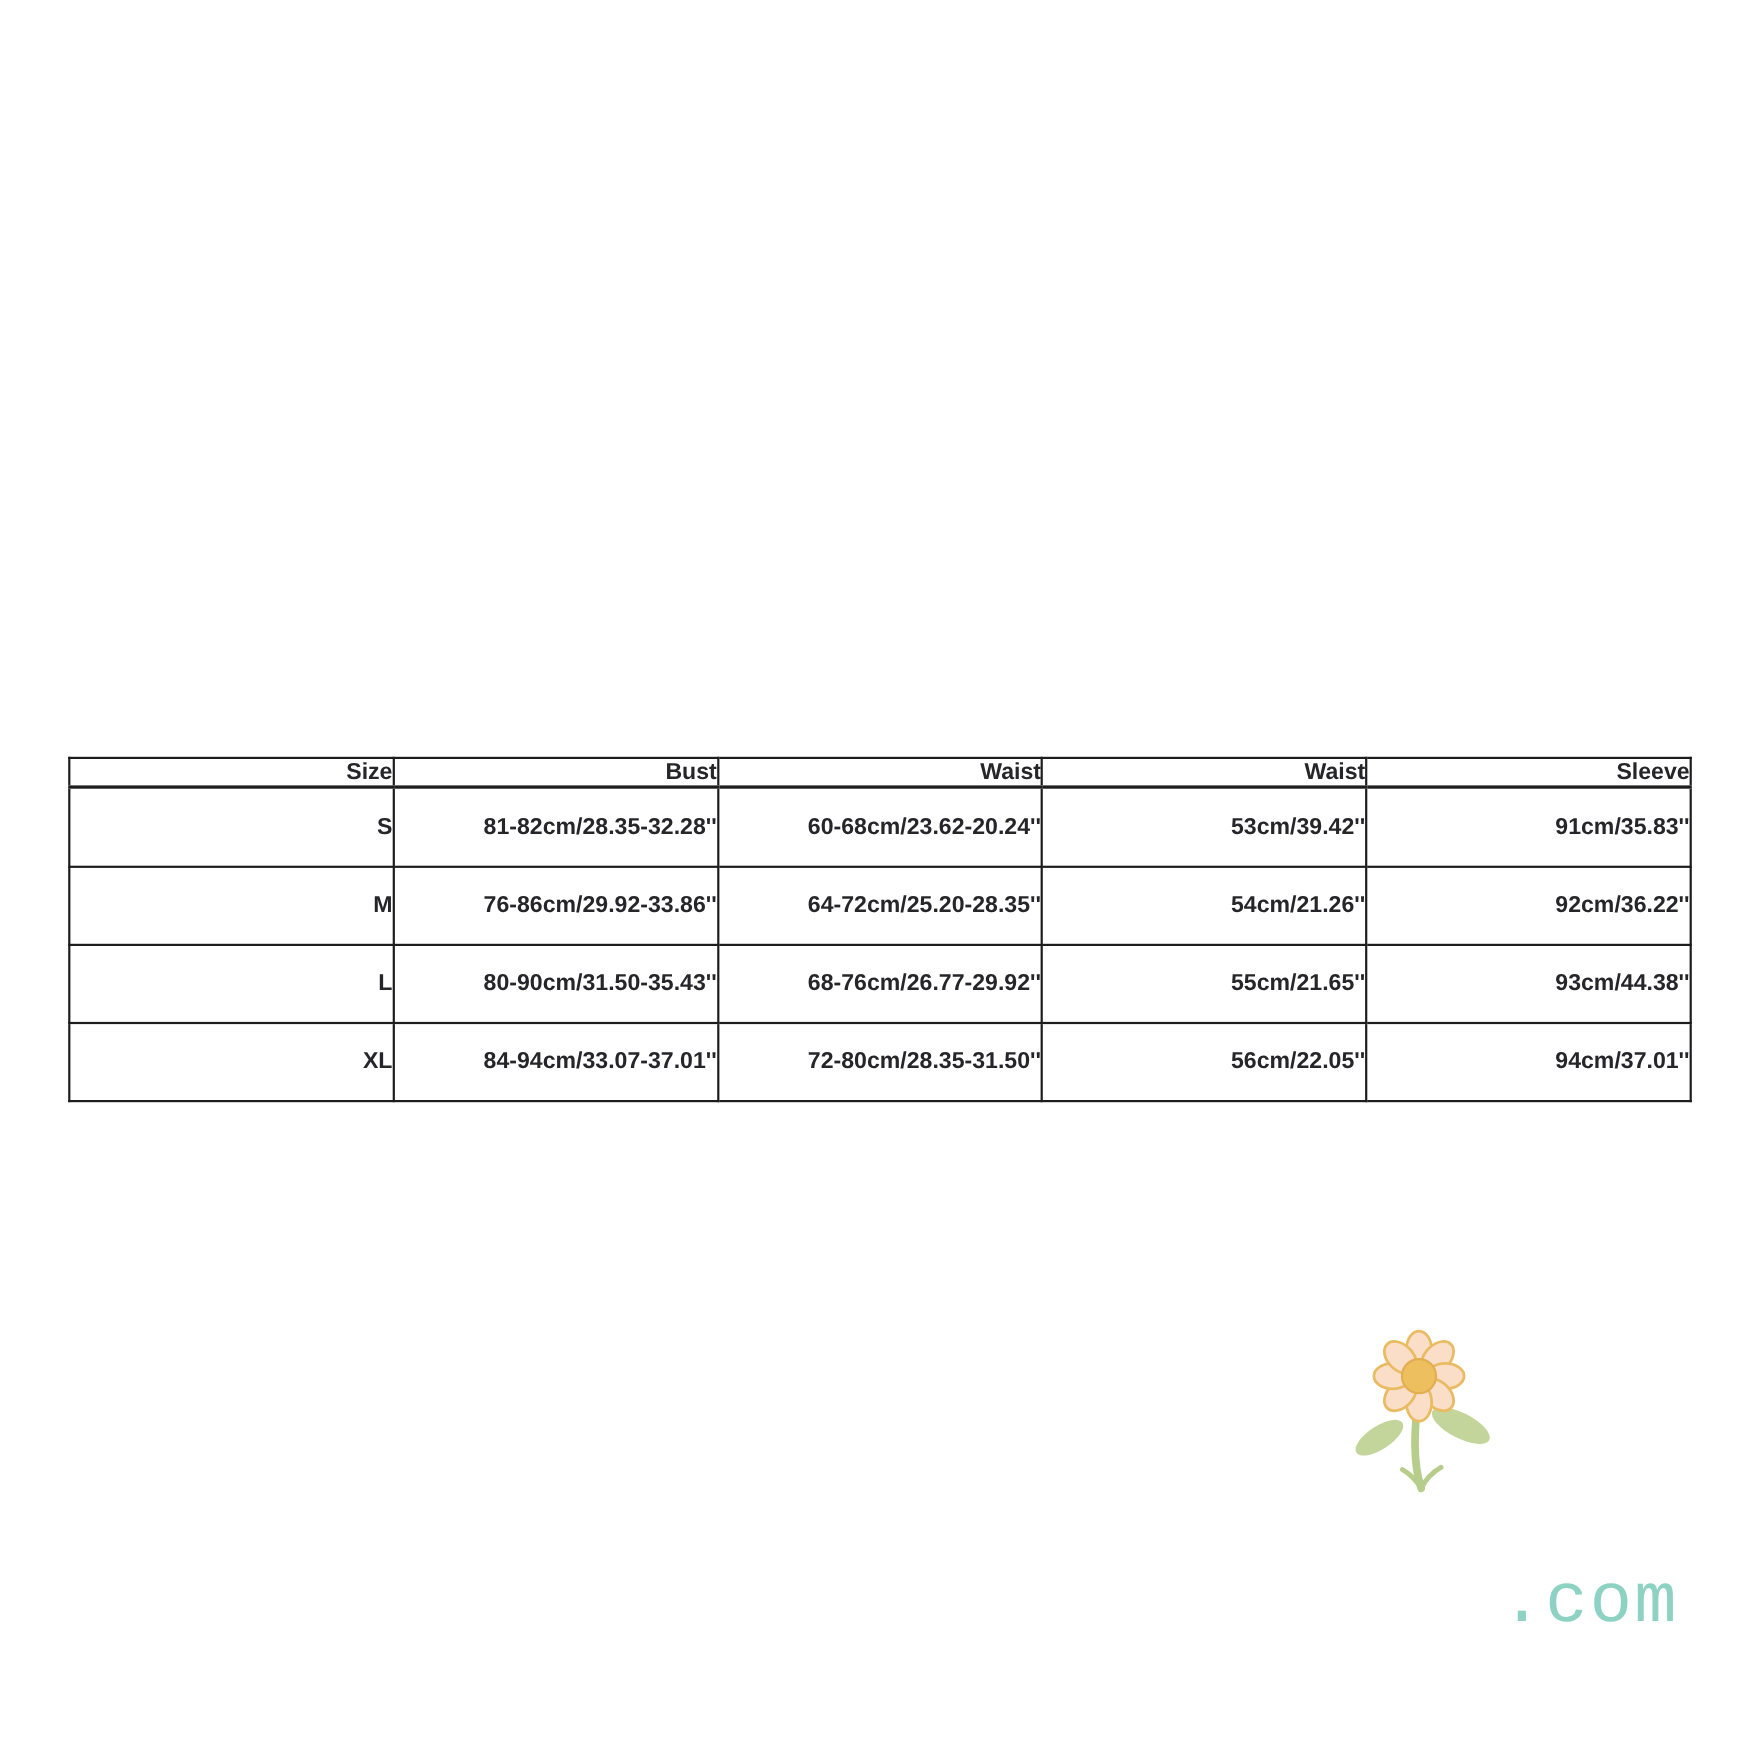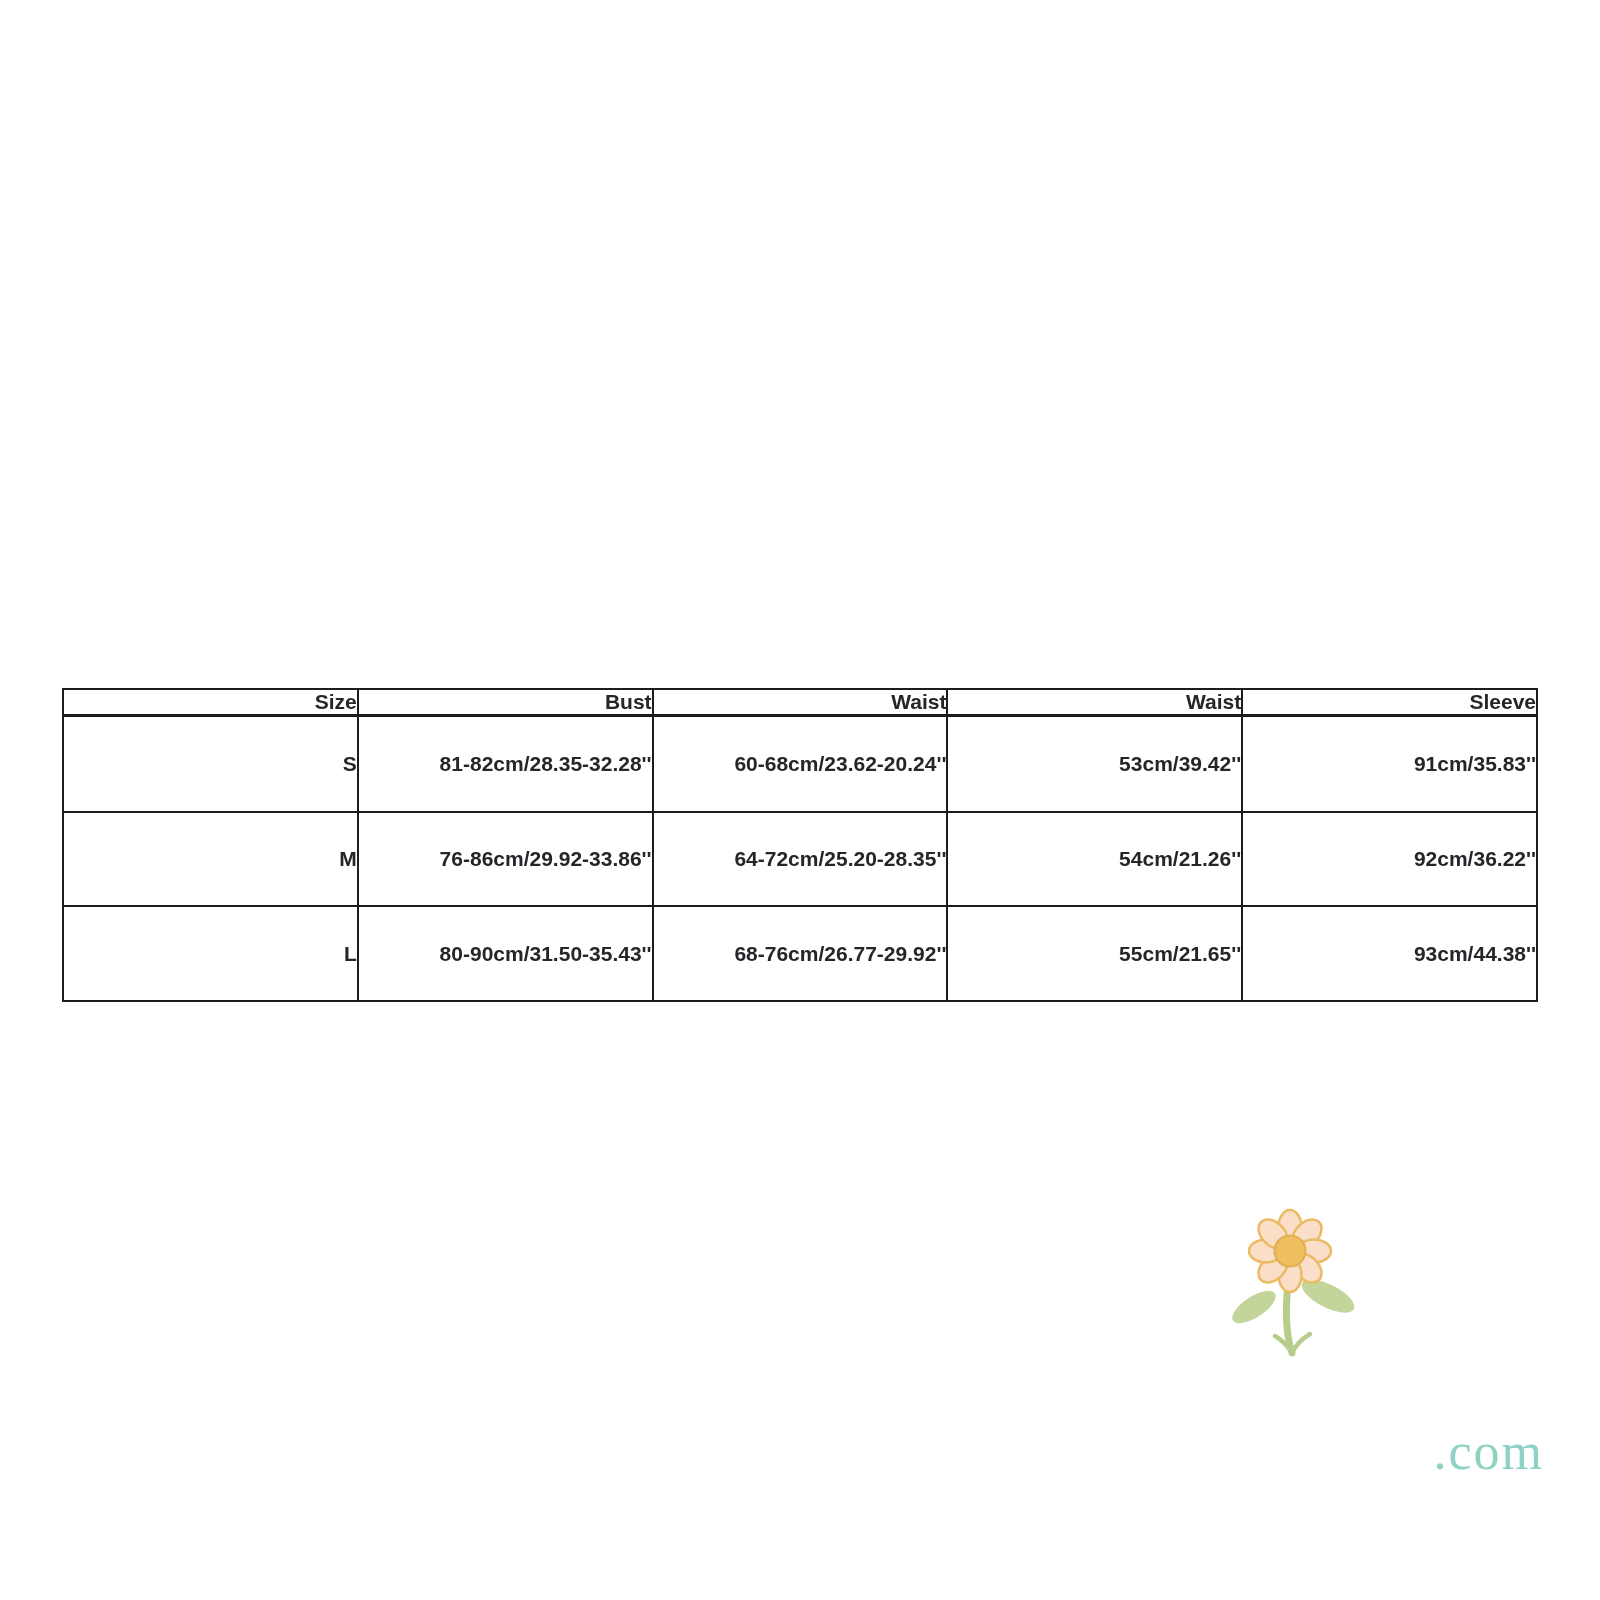--- a/index.html
+++ b/index.html
@@ -56,25 +56,25 @@
     font-family: "Liberation Serif", serif;
     font-style: italic;
     font-weight: bold;
     font-size: 116px;
     line-height: 1;
     letter-spacing: -4px;
     white-space: nowrap;
   }
   .domain-suffix {
     position: absolute;
-    right: 56px;
+    right: 74px;
     top: 1426px;
-    font-family: Liberation Serif, serif;
+    font-family: Liberation Mono, monospace;
     font-weight: normal;
-    font-size: 52px;
+    font-size: 64px;
     line-height: 1;
     letter-spacing: 2px;
     white-space: nowrap;
   }
 </style>
 </head>
 <body>
 
 <div class="canvas">
 
@@ -103,20 +103,27 @@
         <td>54cm/21.26''</td>
         <td>92cm/36.22''</td>
       </tr>
       <tr>
         <td>L</td>
         <td>80-90cm/31.50-35.43''</td>
         <td>68-76cm/26.77-29.92''</td>
         <td>55cm/21.65''</td>
         <td>93cm/44.38''</td>
       </tr>
+      <tr>
+        <td>XL</td>
+        <td>84-94cm/33.07-37.01''</td>
+        <td>72-80cm/28.35-31.50''</td>
+        <td>56cm/22.05''</td>
+        <td>94cm/37.01''</td>
+      </tr>
     </tbody>
   </table>
 
   <svg class="flower-svg" viewBox="0 0 172 190" xmlns="http://www.w3.org/2000/svg">
 
     <path d="M81 86 C78 118, 76 146, 84 170" fill="none" stroke-width="7" stroke-linecap="round" stroke="#b6cd8c"></path>
     <path d="M84 170 C79 162, 74 157, 67 153 M84 170 C89 160, 95 155, 102 151" fill="none" stroke-width="4.5" stroke-linecap="round" stroke="#b6cd8c"></path>
 
     <g fill="#c4d59c">
       <ellipse cx="46" cy="124" rx="25" ry="10.5" transform="rotate(-33 46 124)"></ellipse>

